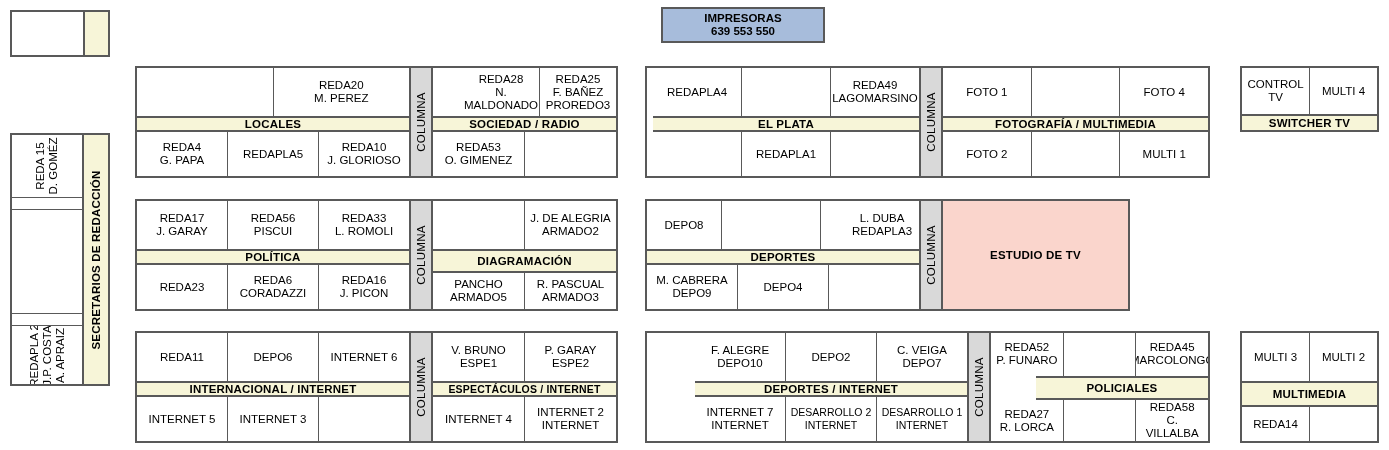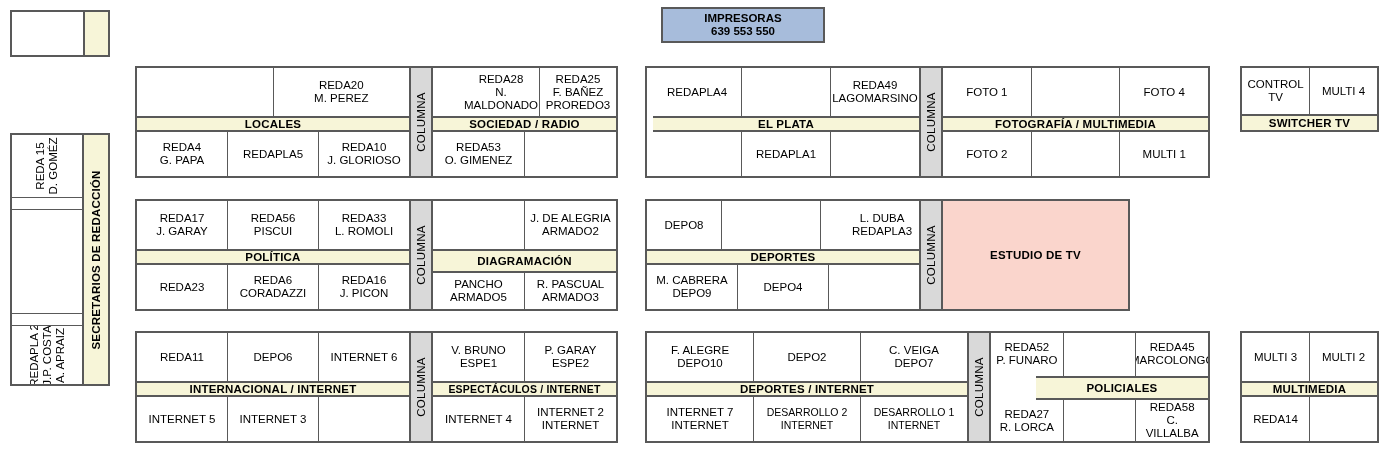--- a/index.html
+++ b/index.html
@@ -362,21 +362,21 @@
     <div class="label-band" style="height:16px; font-size:10.5px;">ESPECTÁCULOS / INTERNET</div>
     <div class="bk-row" style="flex:1;">
       <div class="cell" style="flex:1;">INTERNET 4</div>
       <div class="cell" style="flex:1;">INTERNET 2
 INTERNET</div>
     </div>
   </div>
 </div>
 
 <div class="block" style="left:645px; top:331px; width:565px; height:112px;">
-  <div class="bk-side" style="width:320px;">
+  <div class="bk-side" style="width:272px;margin-left:48px;">
     <div class="bk-row" style="height:48px;">
       <div class="cell" style="flex:1;">F. ALEGRE
 DEPO10</div>
       <div class="cell" style="flex:1;">DEPO2</div>
       <div class="cell" style="flex:1;">C. VEIGA
 DEPO7</div>
     </div>
     <div class="label-band" style="height:16px;">DEPORTES / INTERNET</div>
     <div class="bk-row" style="flex:1;">
       <div class="cell" style="flex:1;">INTERNET 7
@@ -407,18 +407,18 @@
 C. VILLALBA</div>
     </div>
   </div>
 </div>
 
 <div class="block" style="left:1240px; top:331px; width:139px; height:112px; flex-direction:column;">
   <div class="bk-row" style="height:48px;">
     <div class="cell" style="flex:1;">MULTI 3</div>
     <div class="cell" style="flex:1;">MULTI 2</div>
   </div>
-  <div class="label-band" style="height:16px;">MULTIMEDIA</div>
+  <div class="label-band" style="height:26px;">MULTIMEDIA</div>
   <div class="bk-row" style="flex:1;">
     <div class="cell" style="flex:1;">REDA14</div>
     <div class="cell" style="flex:1;"></div>
   </div>
 </div>
 
 </body></html>

